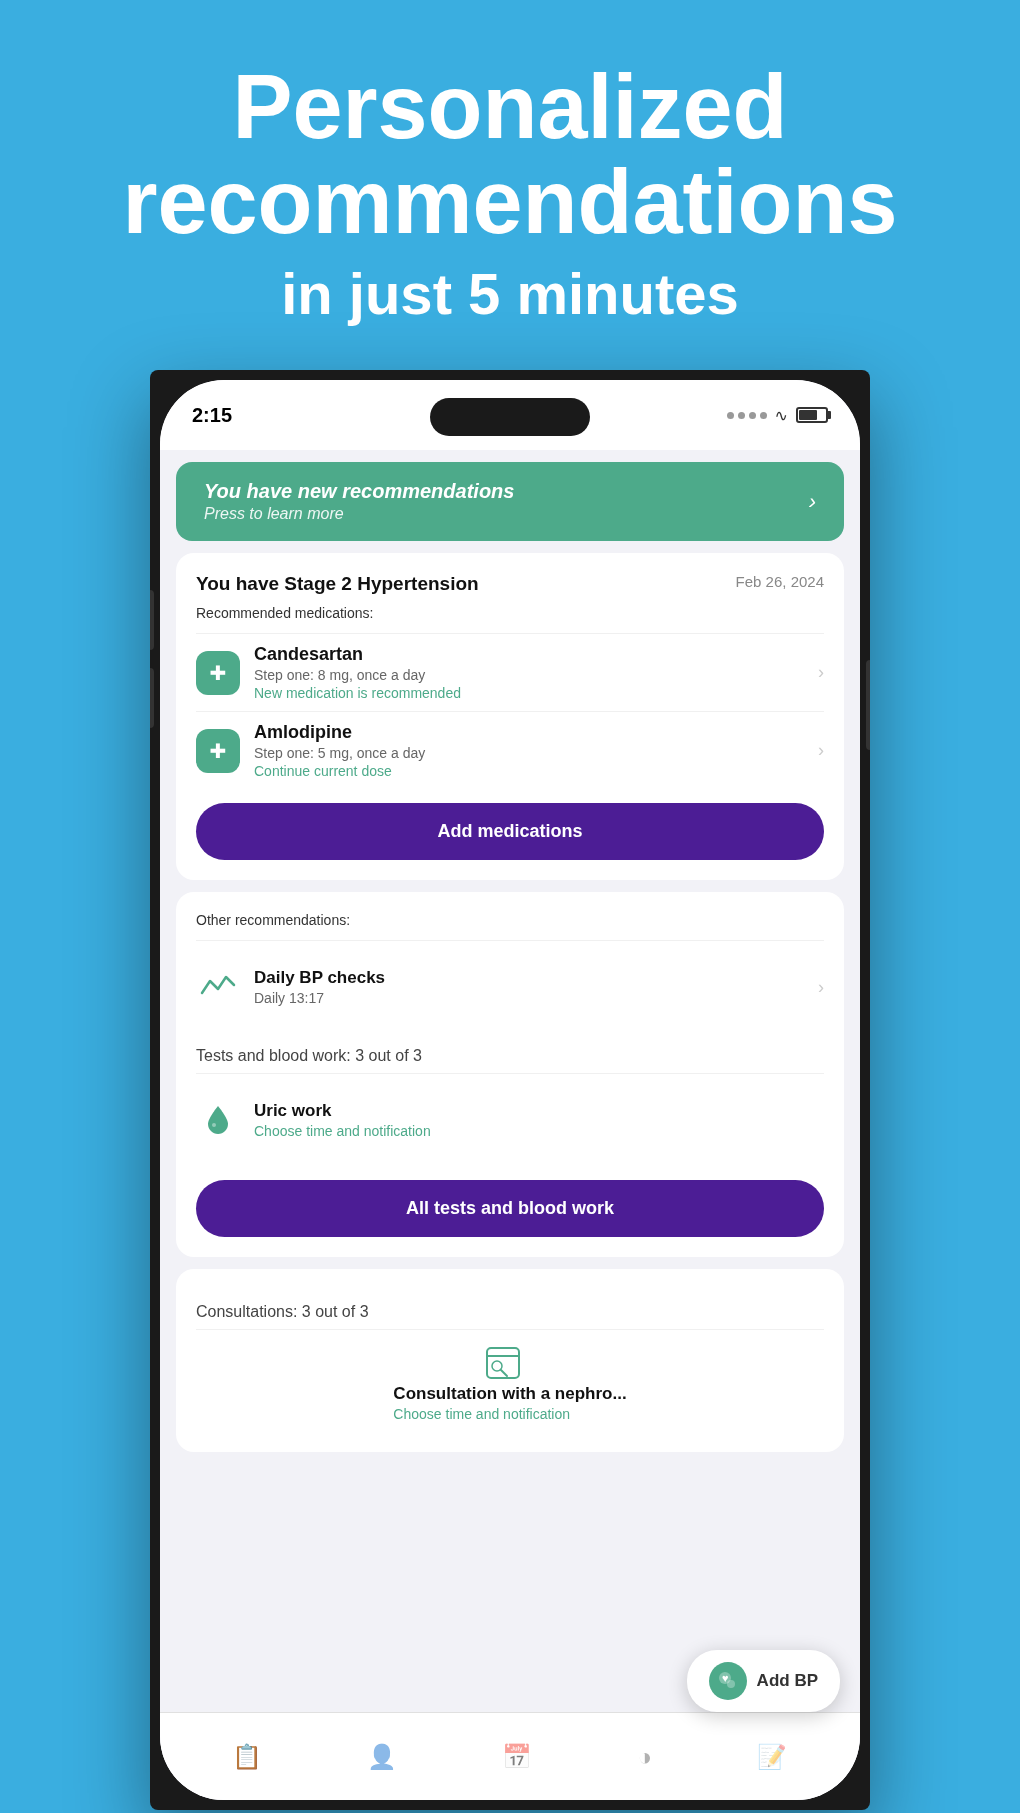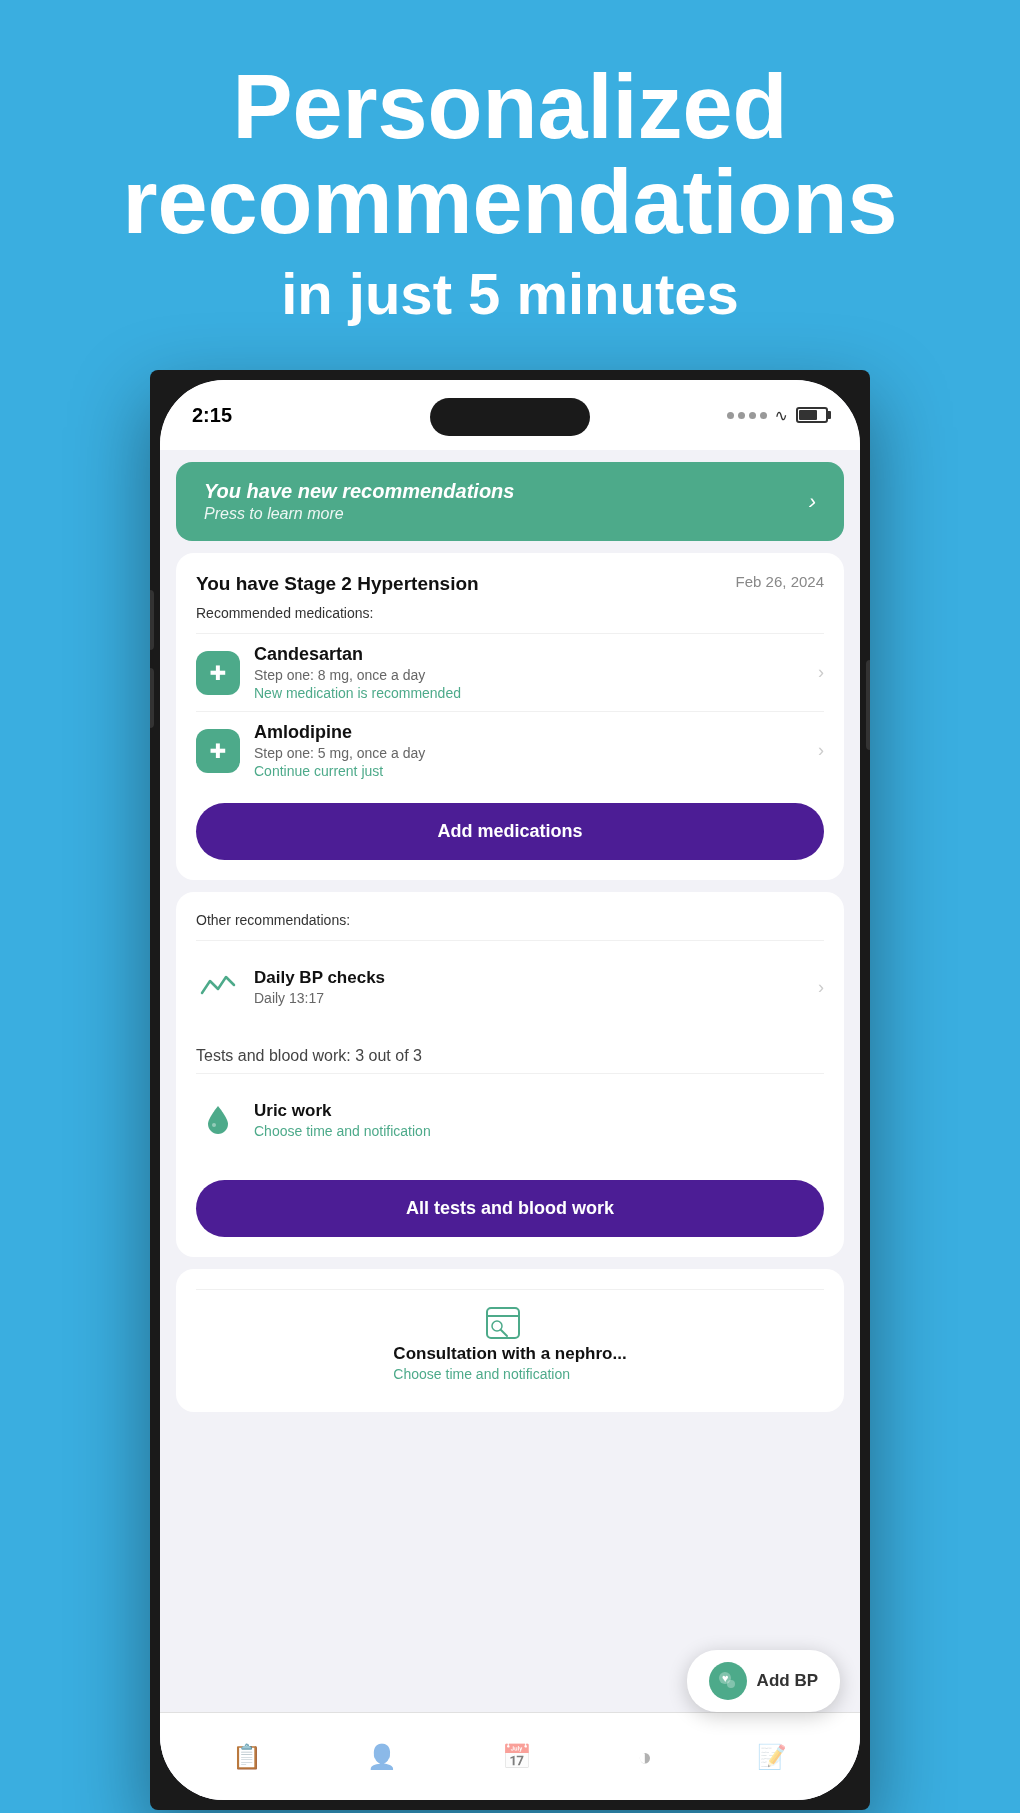--- a/index.html
+++ b/index.html
@@ -451,21 +451,21 @@
         </div>
 
         
         <div class="med-item">
           <div class="med-icon">
             <span class="med-icon-text">✚</span>
           </div>
           <div class="med-info">
             <div class="med-name">Amlodipine</div>
             <div class="med-dose">Step one: 5 mg, once a day</div>
-            <div class="med-status-continue">Continue current just</div>
+            <div class="med-status-continue">Continue current dose</div>
           </div>
           <span class="med-arrow">›</span>
         </div>
 
         <button class="green-btn">Add medications</button>
       </div>
 
       <div class="card">
         <div class="section-label">Other recommendations:</div>
 
@@ -496,20 +496,21 @@
           <div class="rec-info">
             <div class="rec-name">Uric work</div>
             <div class="rec-sub" style="color: #4daa8a;">Choose time and notification</div>
           </div>
         </div>
 
         <button class="green-btn">All tests and blood work</button>
       </div>
 
       <div class="card">
+        <div class="sub-section-label">Consultations: 3 out of 3</div>
         <div class="consultation-item">
           <div class="consult-icon">
             <svg viewBox="0 0 44 44" width="44" height="44">
               <rect x="6" y="8" width="32" height="30" rx="4" fill="none" stroke="#4daa8a" stroke-width="2"></rect>
               <line x1="6" y1="16" x2="38" y2="16" stroke="#4daa8a" stroke-width="2"></line>
               <circle cx="16" cy="26" r="5" fill="none" stroke="#4daa8a" stroke-width="1.5"></circle>
               <line x1="20" y1="30" x2="26" y2="36" stroke="#4daa8a" stroke-width="2" stroke-linecap="round"></line>
             </svg>
           </div>
           <div class="rec-info">

